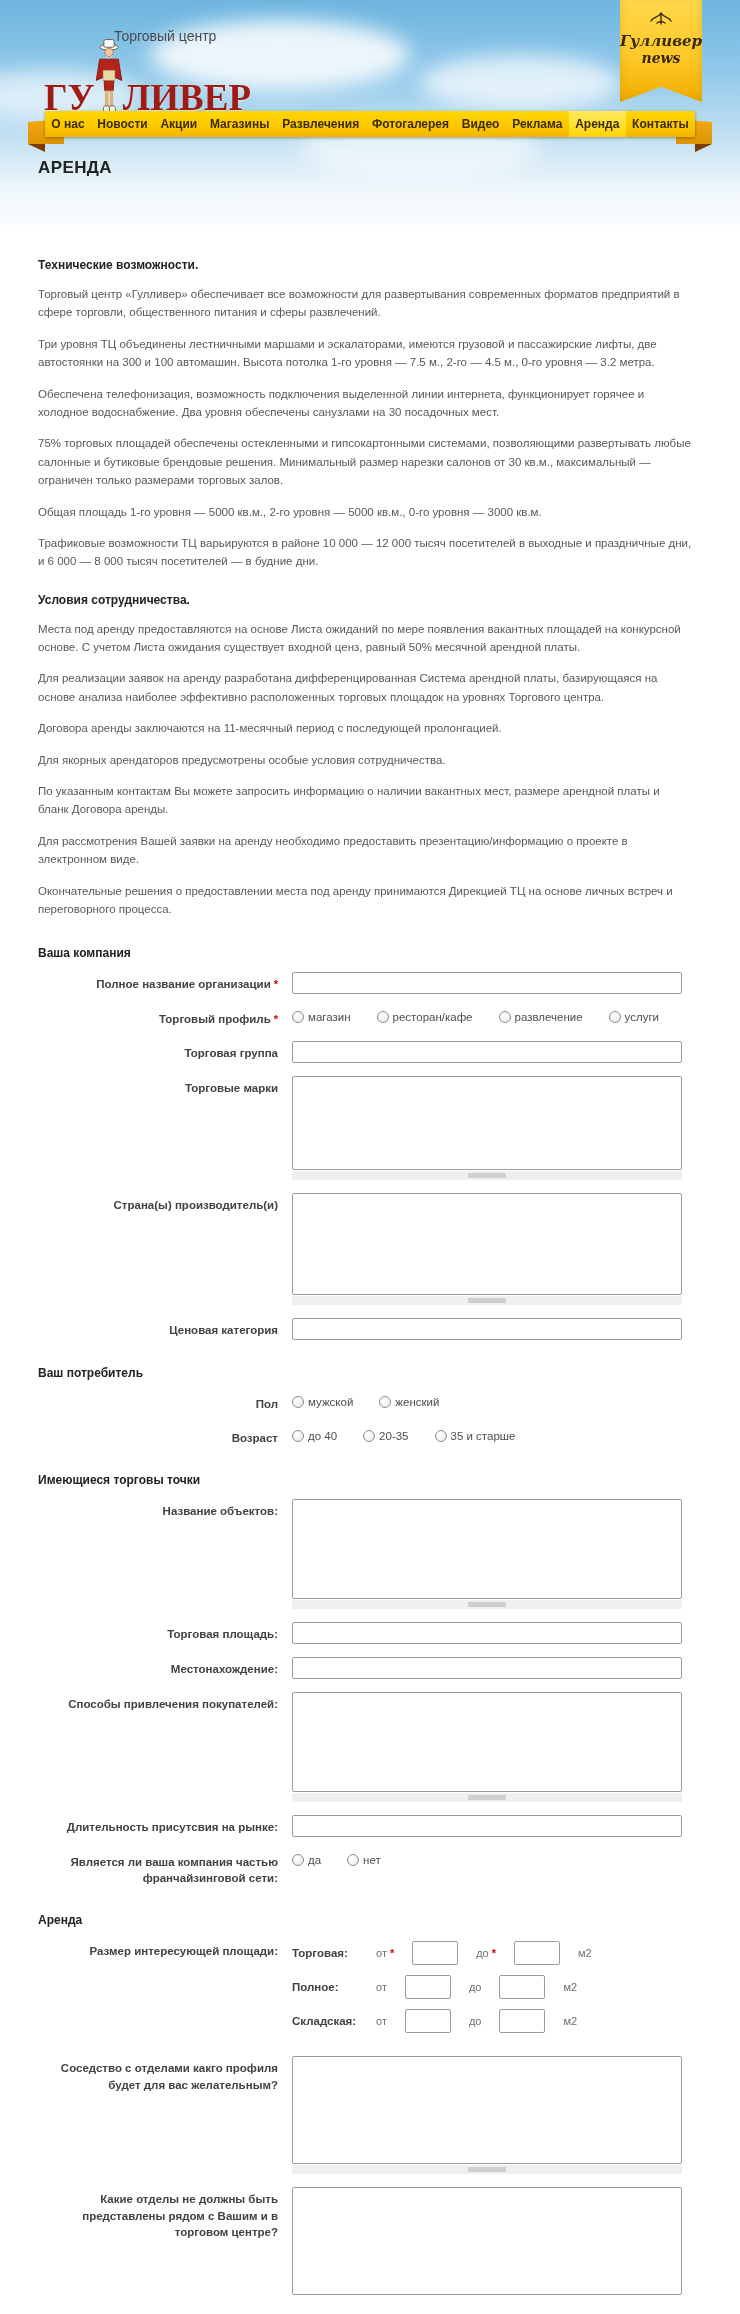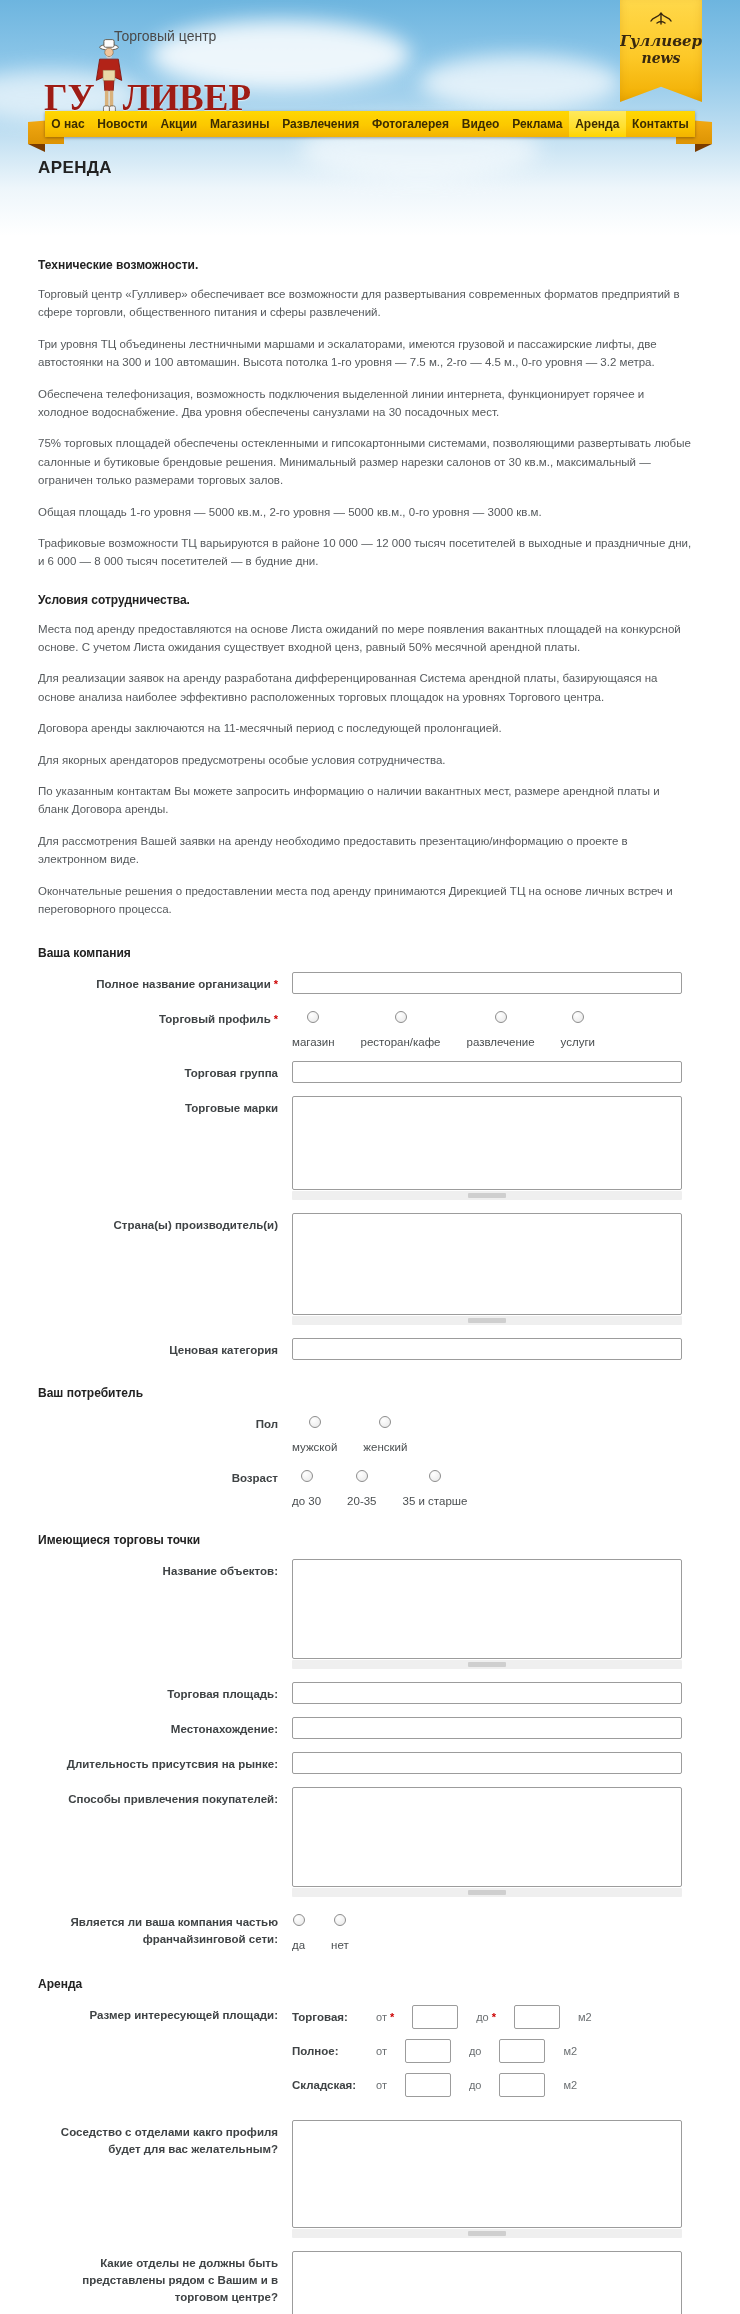--- a/index.html
+++ b/index.html
@@ -51,21 +51,21 @@
     font-size:11.5px;font-weight:bold;color:#3f4345;line-height:1.45;}
   .req{color:#c00;font-weight:bold;margin-left:3px;font-size:11px;}
   .ctl{flex:1 1 auto;}
   .txt{width:390px;height:22px;border:1px solid #9c9c9c;border-radius:2px;background:#fff;box-sizing:border-box;
     font-family:"Liberation Sans",sans-serif;font-size:12px;padding:2px 5px;}
   textarea.area{width:390px;height:94px;border:1px solid #9c9c9c;border-radius:2px;background:#fff;resize:none;
     box-sizing:border-box;font-family:"Liberation Sans",sans-serif;font-size:12px;padding:3px 5px;display:block;}
   .hscroll{width:390px;height:9px;background:#efefef;border-radius:1px;margin-top:1px;position:relative;box-sizing:border-box;}
   .hscroll .grip{position:absolute;left:50%;top:2px;width:38px;height:5px;margin-left:-19px;background:#cfcfcf;border-radius:1px;}
   .opts{display:flex;align-items:center;padding-top:4px;gap:26px;}
-  .opt{display:flex;align-items:center;gap:13px;font-size:11.5px;color:#4a4e50;font-weight:normal;cursor:pointer;flex-direction:column;}
+  .opt{display:flex;align-items:center;gap:4px;font-size:11.5px;color:#4a4e50;font-weight:normal;cursor:pointer;}
   .radio{width:10px;height:10px;border:1px solid #8d8d8d;border-radius:50%;background:radial-gradient(circle at 35% 30%,#fff,#e7e7e7);display:inline-block;}
   .sizes{padding-top:2px;}
   .size-row{display:flex;align-items:center;margin-bottom:10px;gap:18px;}
   .size-name{width:66px;font-size:11.5px;font-weight:bold;color:#3f4345;}
   .size-word{font-size:11px;color:#6b6f72;}
   .size-input{width:46px;height:24px;border:1px solid #9c9c9c;border-radius:2px;box-sizing:border-box;}
   .size-unit{font-size:11px;color:#6b6f72;}
 </style>
 </head>
 <body>
@@ -222,21 +222,21 @@
             <span>женский</span>
           </span>
       </div>
     </div>
 
     <div class="row">
       <label class="lbl"><span>Возраст</span></label>
       <div class="ctl opts">
         <span class="opt">
             <span class="radio"></span>
-            <span>до 30</span>
+            <span>до 40</span>
           </span>
         <span class="opt">
             <span class="radio"></span>
             <span>20-35</span>
           </span>
         <span class="opt">
             <span class="radio"></span>
             <span>35 и старше</span>
           </span>
       </div>
@@ -258,32 +258,32 @@
       <label class="lbl"><span>Торговая площадь:</span></label>
       <div class="ctl"><input class="txt" type="text" style=""></div>
     </div>
 
     <div class="row">
       <label class="lbl"><span>Местонахождение:</span></label>
       <div class="ctl"><input class="txt" type="text" style=""></div>
     </div>
 
     <div class="row">
+      <label class="lbl"><span>Способы привлечения покупателей:</span></label>
+      <div class="ctl">
+        <textarea class="area" style="height: 100px;"></textarea>
+        <div class="hscroll">
+            <div class="grip"></div>
+          </div>
+      </div>
+    </div>
+
+    <div class="row">
       <label class="lbl"><span>Длительность присутсвия на рынке:</span></label>
       <div class="ctl"><input class="txt" type="text" style=""></div>
-    </div>
-
-    <div class="row">
-      <label class="lbl"><span>Способы привлечения покупателей:</span></label>
-      <div class="ctl">
-        <textarea class="area" style="height: 100px;"></textarea>
-        <div class="hscroll">
-            <div class="grip"></div>
-          </div>
-      </div>
     </div>
 
     <div class="row">
       <label class="lbl"><span>Является ли ваша компания частью франчайзинговой сети:</span></label>
       <div class="ctl opts">
         <span class="opt">
             <span class="radio"></span>
             <span>да</span>
           </span>
         <span class="opt">

